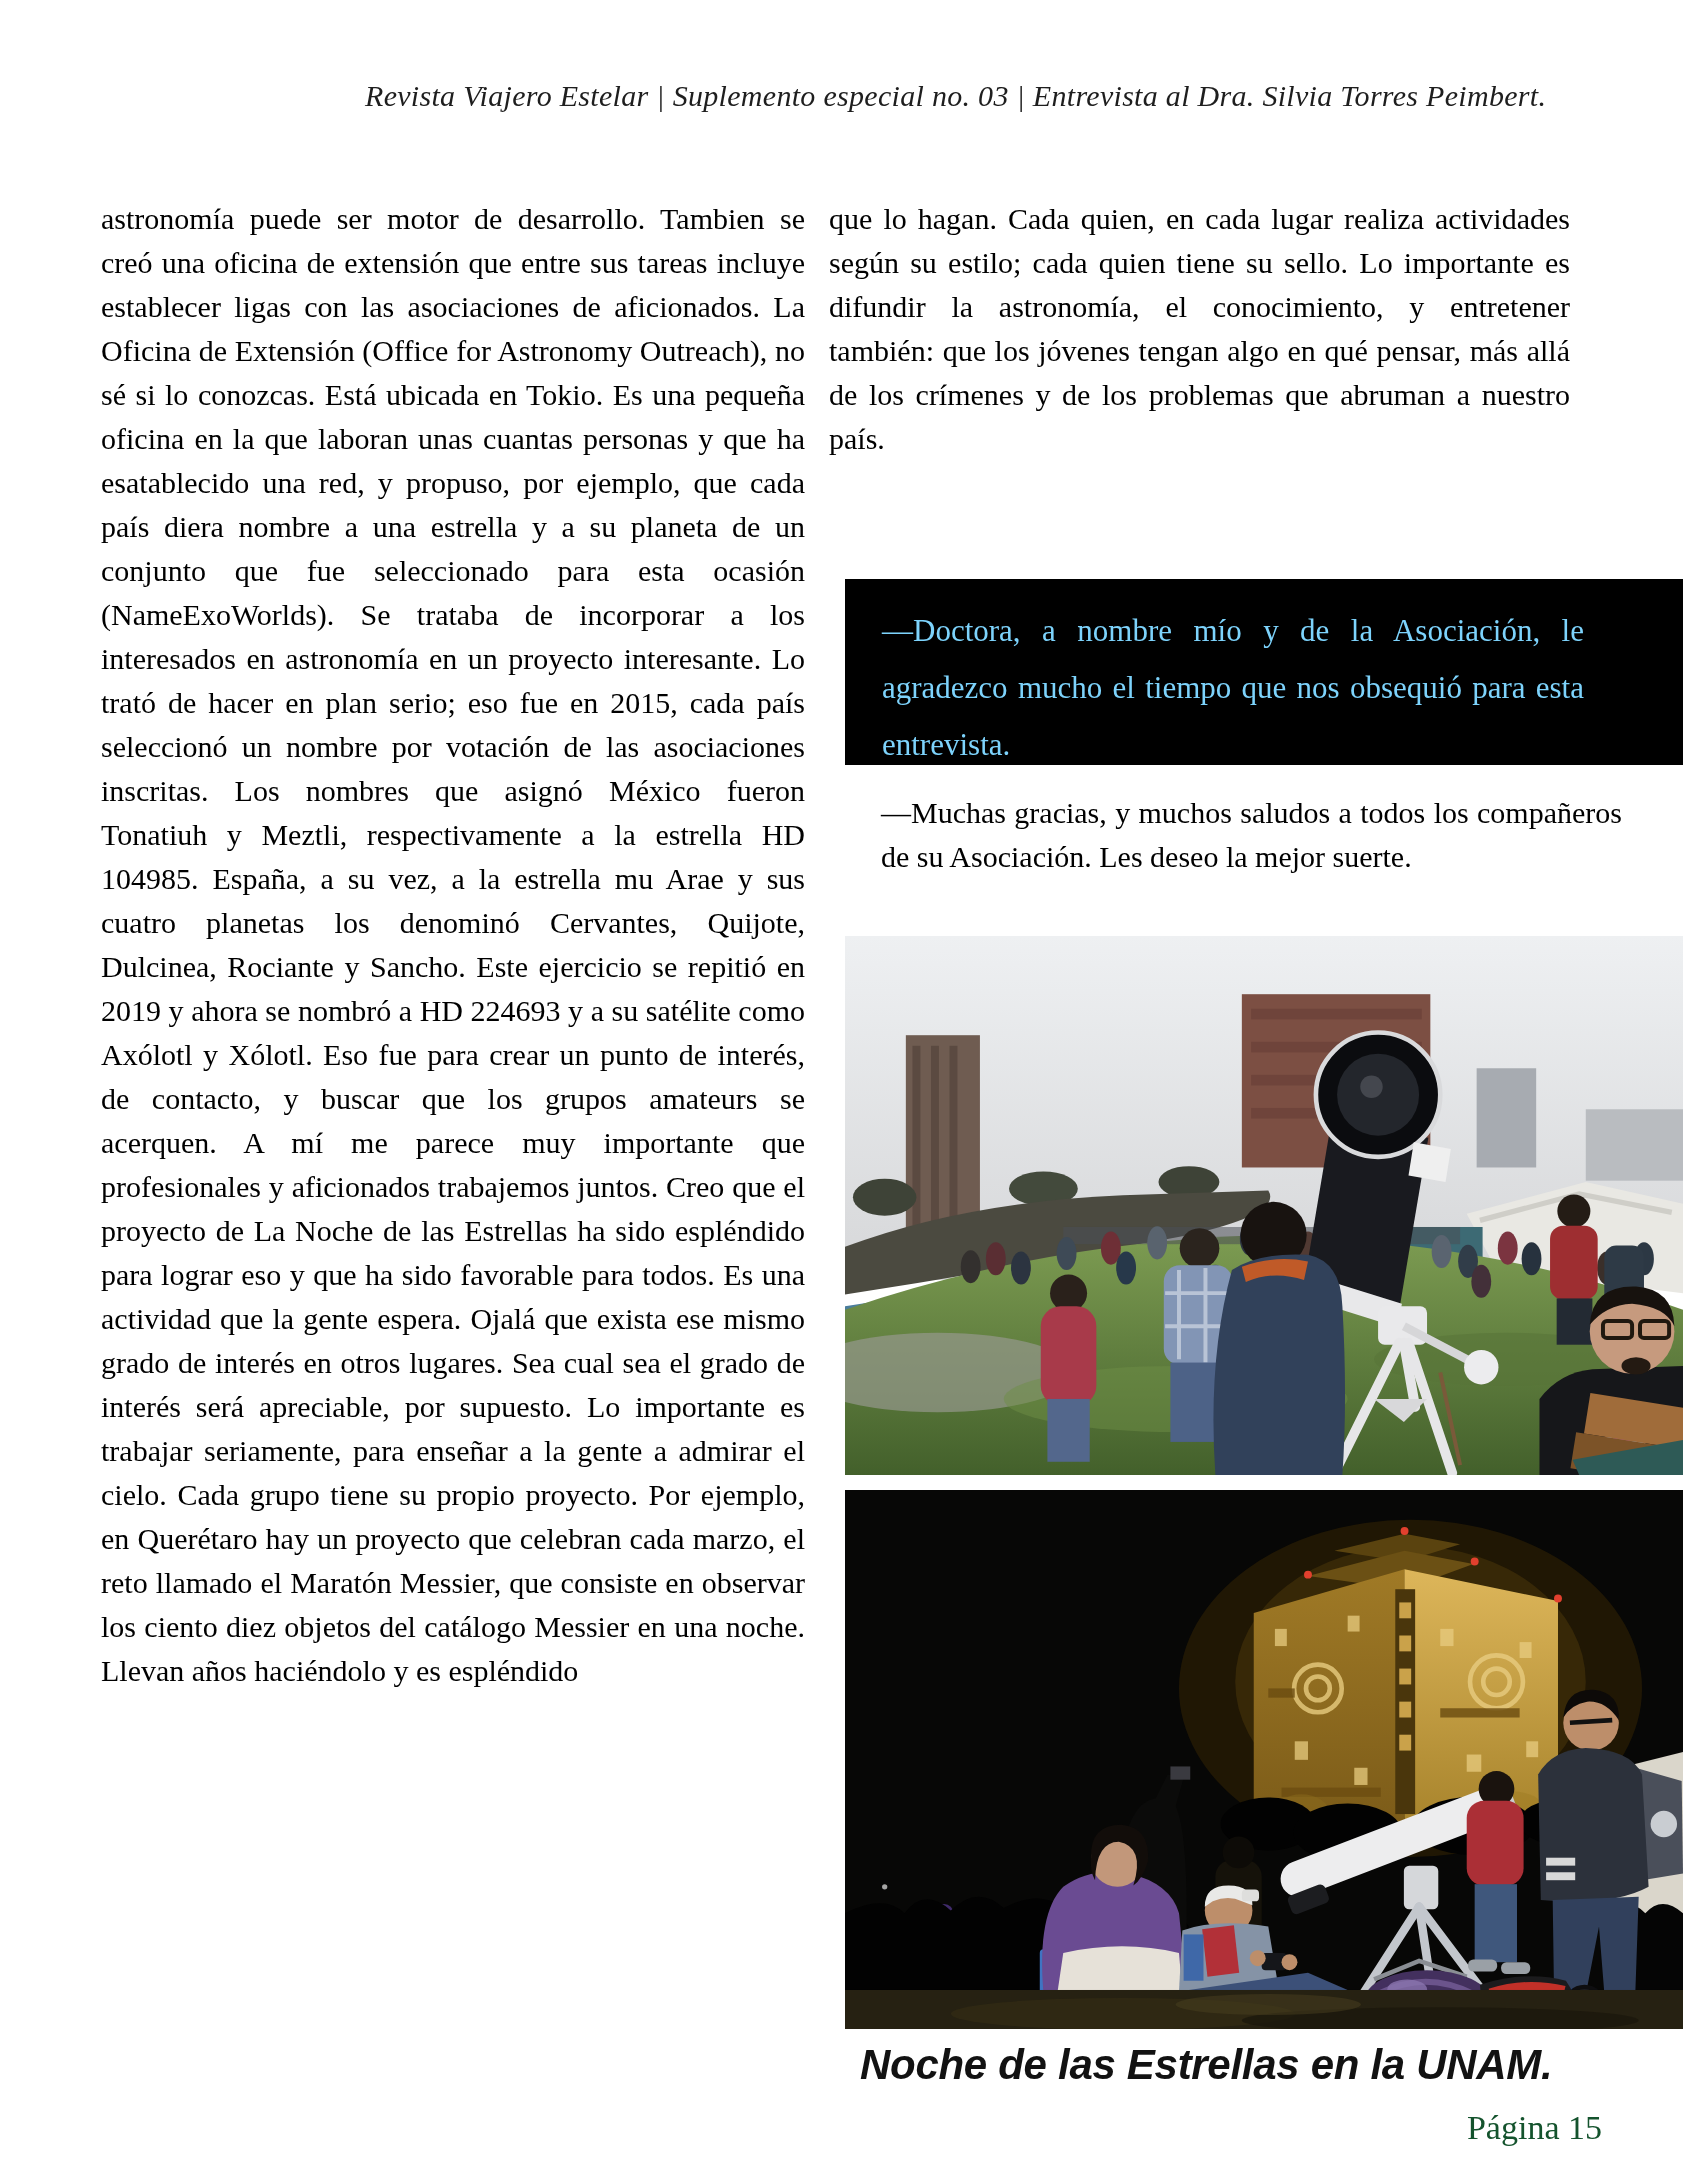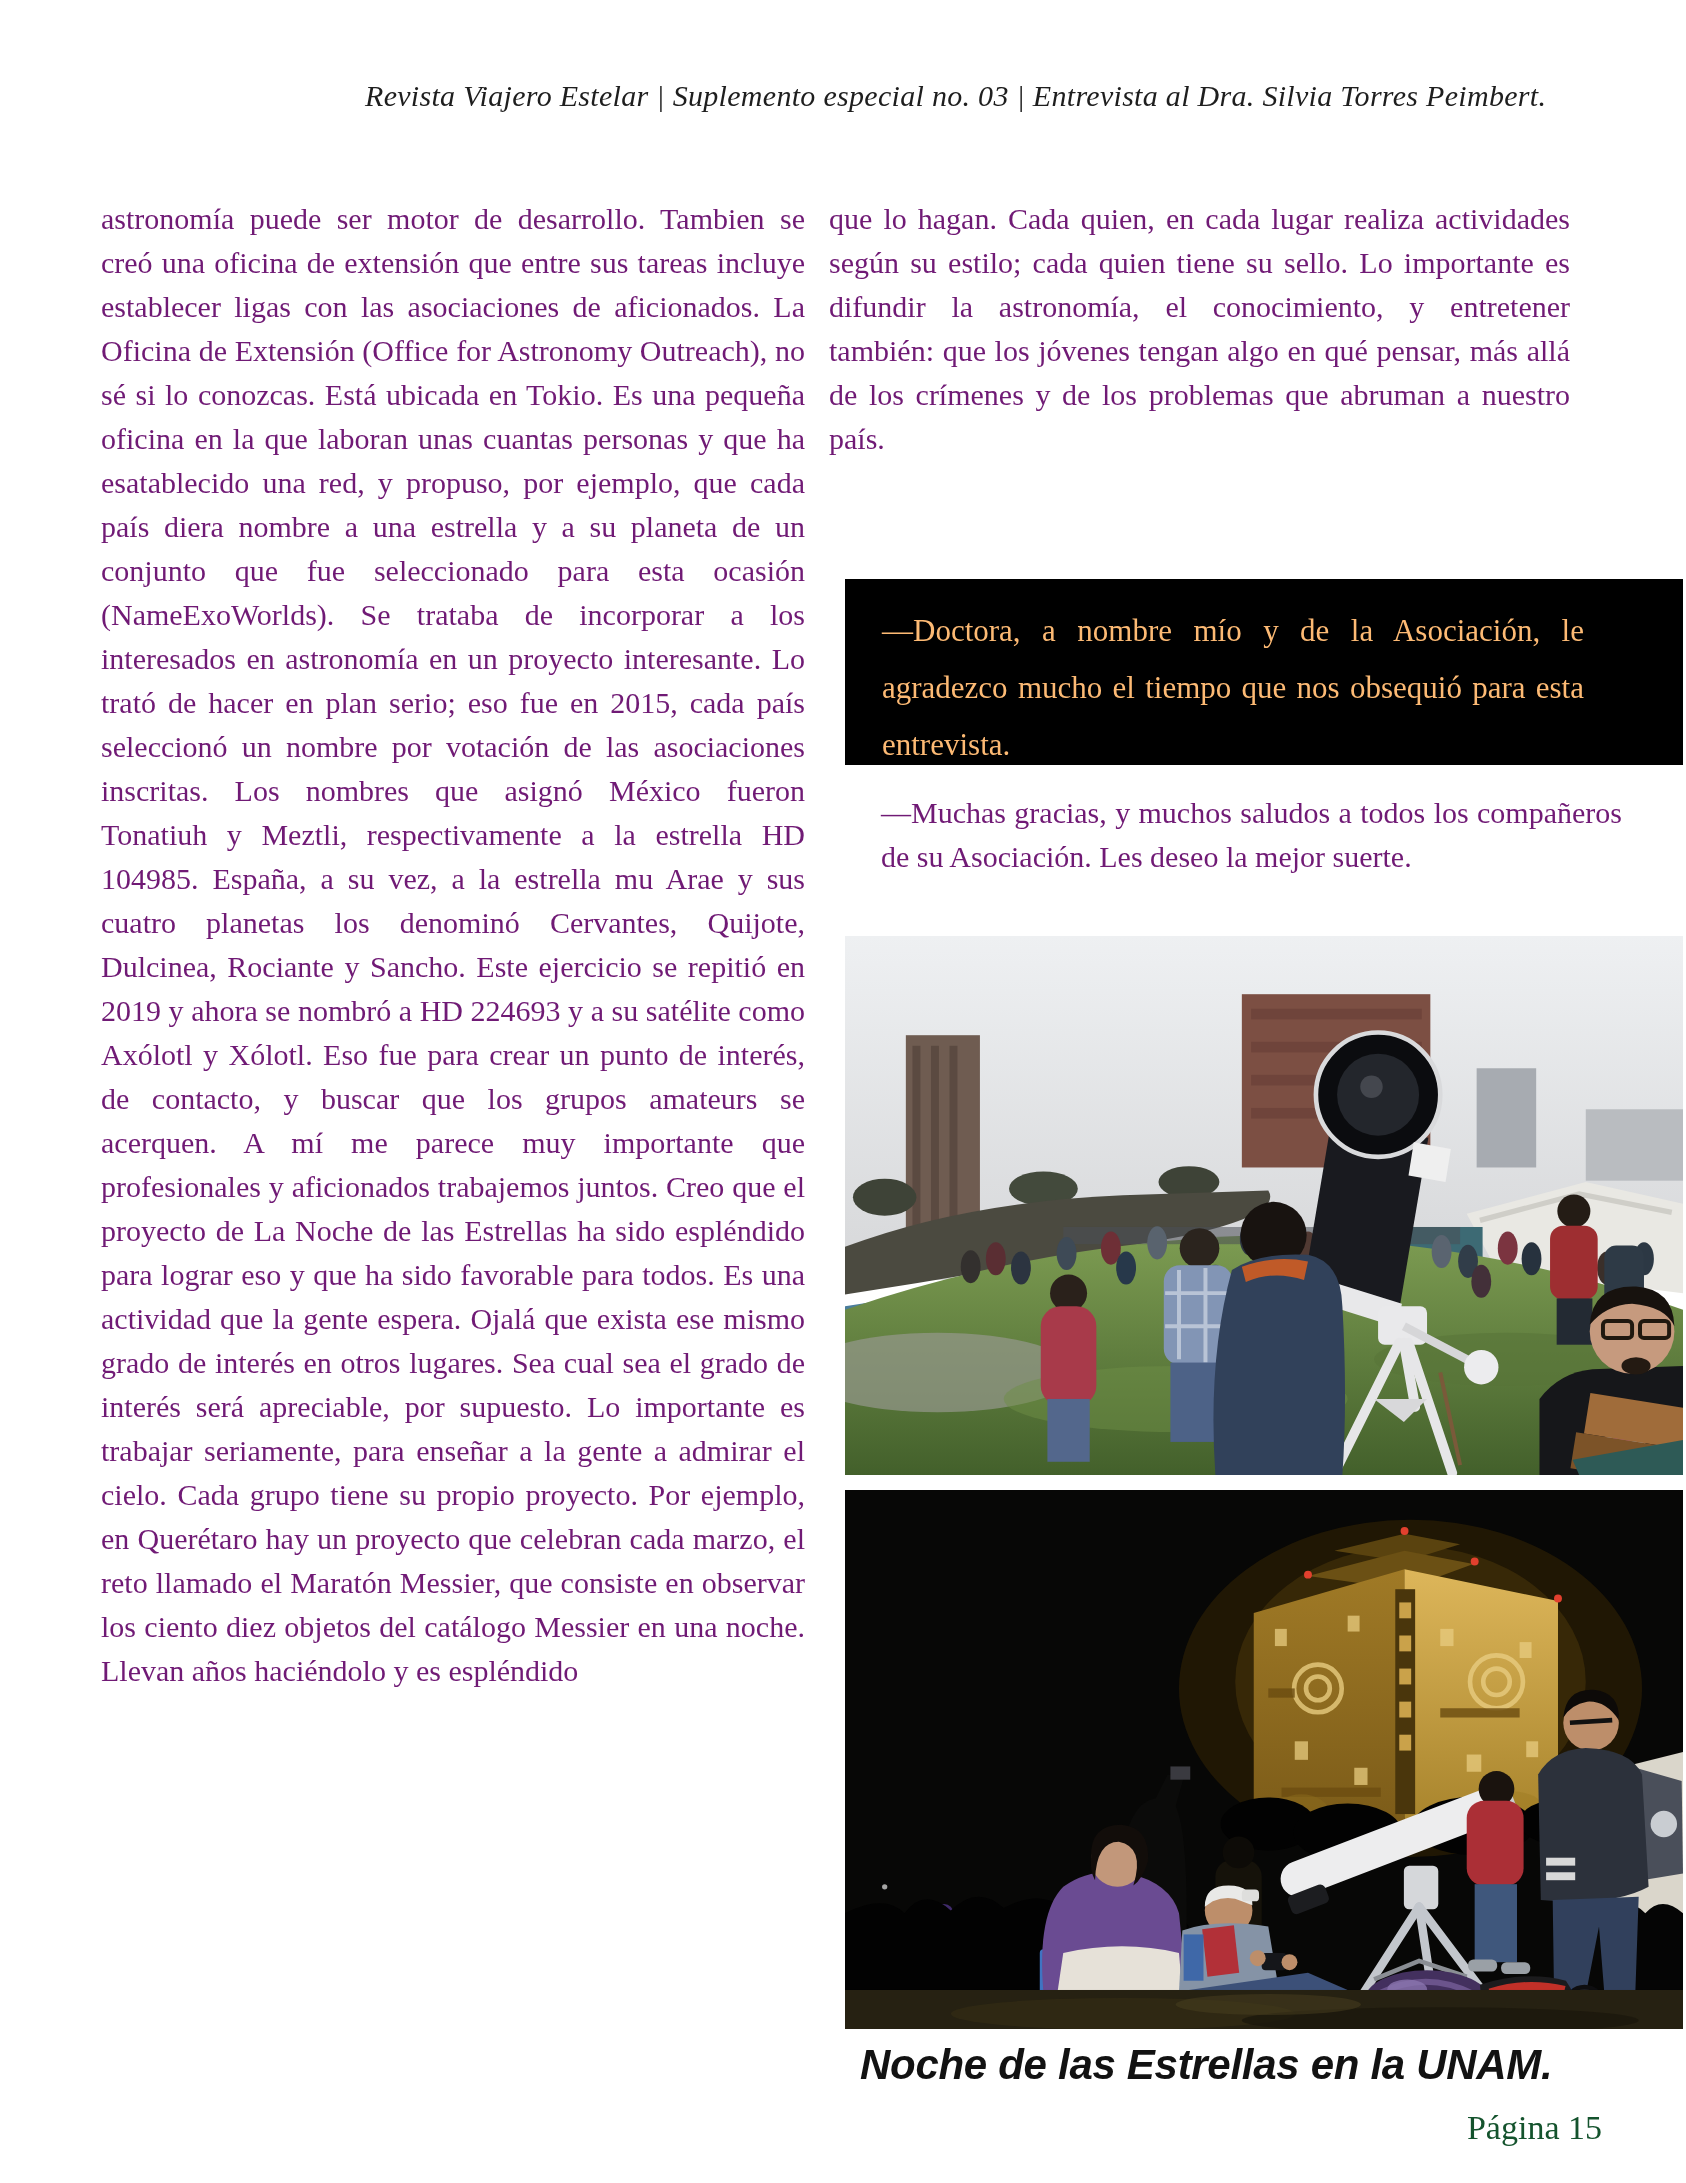--- a/index.html
+++ b/index.html
@@ -12,31 +12,31 @@
     overflow:hidden;
   }
   .header{
     position:absolute;left:365px;top:79px;
     font-style:italic;font-size:30px;line-height:1.1;
     letter-spacing:0.3px;color:#1e1e1e;white-space:nowrap;
   }
   .body-text{
     font-size:30px;line-height:44px;
     text-align:justify;text-justify:inter-word;
-    color:#701a75;
+    color:#000000;
   }
   .col-left{position:absolute;left:101px;top:197px;width:704px;}
   .col-right-p1{position:absolute;left:829px;top:197px;width:741px;}
   .qbox{
     position:absolute;left:845px;top:579px;width:838px;height:186px;
     box-sizing:border-box;background:#000;
     padding:22.5px 0 0 37px;
   }
   .qbox-text{
-    width:702px;color:#fdba74;
+    width:702px;color:#7dd3fc;
     font-size:31px;line-height:57px;
     text-align:justify;text-justify:inter-word;
   }
   .answer{position:absolute;left:865px;top:791px;width:741px;margin-left:16px;}
   .photo{position:absolute;left:845px;width:838px;height:539px;}
   .photo svg{display:block;width:100%;height:100%;}
   .photo1{top:936px;}
   .photo2{top:1490px;}
   .caption{
     position:absolute;left:860px;top:2041px;

